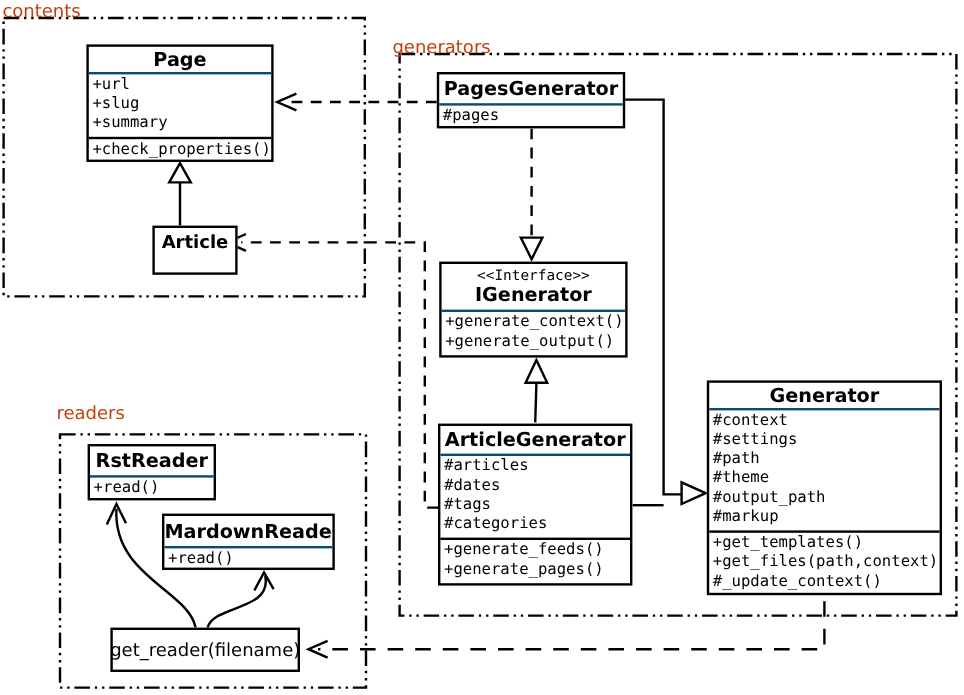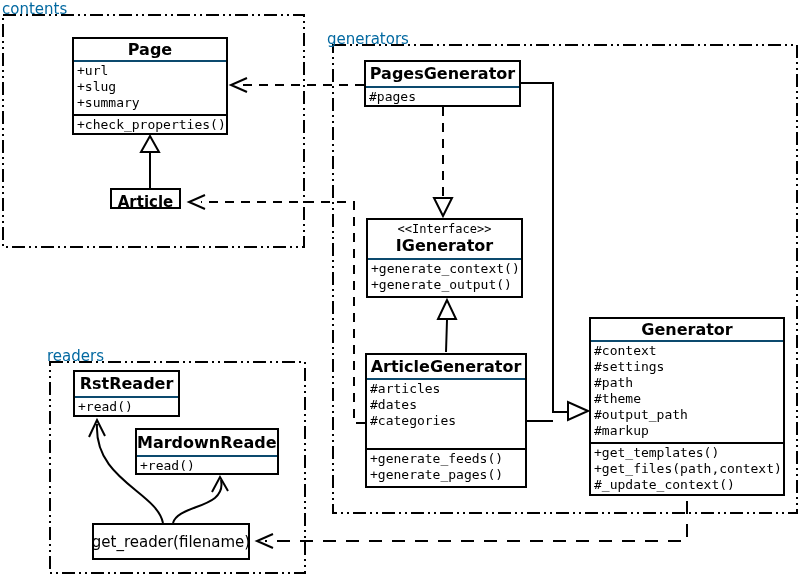--- a/index.html
+++ b/index.html
@@ -7,21 +7,21 @@
     position:relative;
     width:803px;height:579px;
     background:#ffffff;
     font-family:"DejaVu Sans",sans-serif;
     overflow:hidden;
   }
   #wires{position:absolute;left:0;top:0;width:803px;height:579px;}
   .pkg-label{
     position:absolute;
     font:15px "DejaVu Sans",sans-serif;
-    color:#0369a1;
+    color:#c2410c;
     white-space:nowrap;
     z-index:3;
   }
   .uml-class{
     position:absolute;
     box-sizing:border-box;
     background:#fff;
     border:2px solid #000;
     display:flex;
     flex-direction:column;
@@ -128,35 +128,35 @@
     </g>
 
     <g>
       <path d="M173,523 C178,504 227,509 221,480" fill="none" stroke="#000" stroke-width="2"></path>
       <polyline points="212,492 220,477 228,491" fill="none" stroke="#000" stroke-width="2"></polyline>
     </g>
   </svg>
 
   <div class="pkg-label" style="left:2px;top:0px">contents</div>
   <div class="pkg-label" style="left:327px;top:30px">generators</div>
-  <div class="pkg-label" style="left:47px;top:347px">readers</div>
+  <div class="pkg-label" style="left:47px;top:335px">readers</div>
 
   <div class="uml-class" style="left:72px;top:37px;width:156px;height:98px">
     <div class="uml-title" style="height:21px;line-height:21px">Page</div>
     <div class="uml-comp attrs" style="height:51px">
       <div>+url</div>
       <div>+slug</div>
       <div>+summary</div>
     </div>
     <div class="uml-comp fill">
       <div>+check_properties()</div>
     </div>
   </div>
 
-  <div class="uml-class" style="left:110px;top:188px;width:71px;height:21px">
+  <div class="uml-class" style="left:127px;top:188px;width:71px;height:41px">
     <div class="uml-title only" style="line-height:24px;font-size:15px">Article</div>
   </div>
 
   <div class="uml-class" style="left:364px;top:60px;width:157px;height:47px">
     <div class="uml-title" style="height:24px;line-height:24px">PagesGenerator</div>
     <div class="uml-comp fill">
       <div>#pages</div>
     </div>
   </div>
 
@@ -169,20 +169,21 @@
       <div>+generate_context()</div>
       <div>+generate_output()</div>
     </div>
   </div>
 
   <div class="uml-class" style="left:365px;top:353px;width:162px;height:135px">
     <div class="uml-title" style="height:23px;line-height:23px">ArticleGenerator</div>
     <div class="uml-comp attrs" style="height:67px">
       <div>#articles</div>
       <div>#dates</div>
+      <div>#tags</div>
       <div>#categories</div>
     </div>
     <div class="uml-comp fill">
       <div>+generate_feeds()</div>
       <div>+generate_pages()</div>
     </div>
   </div>
 
   <div class="uml-class" style="left:589px;top:317px;width:196px;height:179px">
     <div class="uml-title" style="height:21px;line-height:21px">Generator</div>

